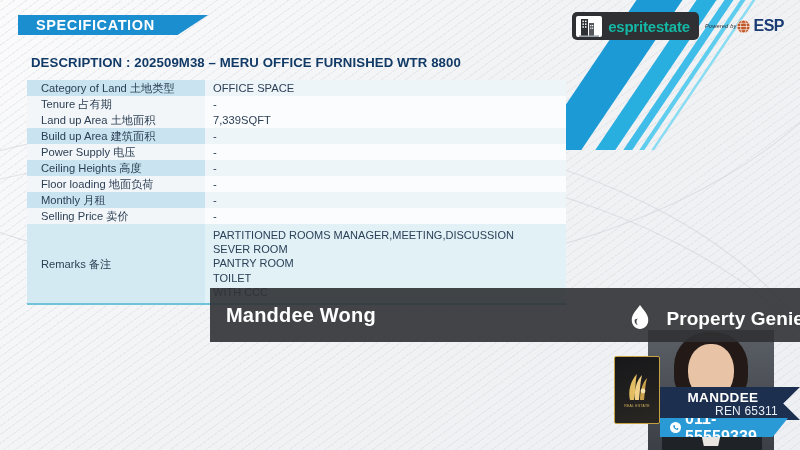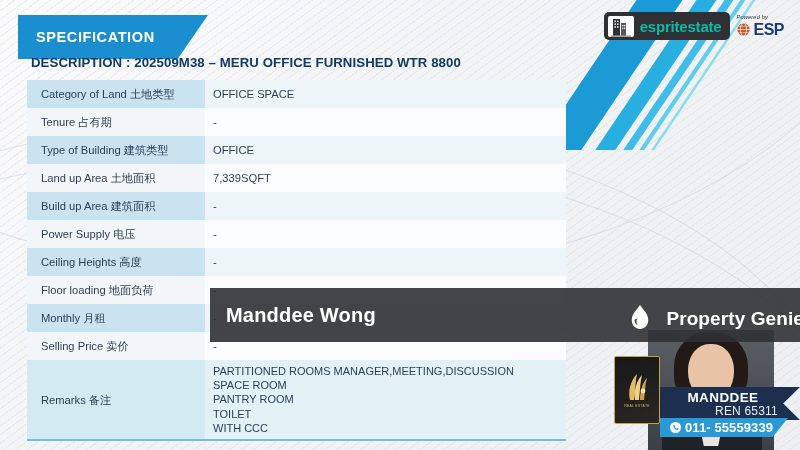--- a/index.html
+++ b/index.html
@@ -51,21 +51,21 @@
   }
   .stripe-a { left: 36px;  width: 46px; background:#1b9ad6; }
   .stripe-b { left: 96px;  width: 20px; background:#29aee0; }
   .stripe-c { left: 124px; width: 9px;  background:#3fbde8; }
   .stripe-d { left: 140px; width: 5px;  background:#5fcdee; }
   .stripe-e { left: 152px; width: 3px;  background:#8adcf2; }
 
   
   #spec-banner {
     position: absolute; left: 18px; top: 15px;
-    height: 44px; width: 190px;
+    height: 20px; width: 190px;
     background: #1b8ed0;
     display: flex; align-items: center;
     padding-left: 18px;
     clip-path: polygon(0 0, 100% 0, 84% 100%, 0 100%);
     z-index: 5;
   }
   #spec-banner span {
     color: #ffffff;
     font-size: 14.5px;
     font-weight: bold;
@@ -84,21 +84,21 @@
 
   
   #spec-table {
     position: absolute; left: 27px; top: 80px;
     width: 539px;
     border-collapse: collapse;
     z-index: 4;
     table-layout: fixed;
   }
   #spec-table td {
-    height: 28px;
+    height: 16px;
     font-size: 11.2px;
     color: #2c3f55;
     padding: 0 0 0 14px;
     vertical-align: middle;
     line-height: 1.25;
   }
   #spec-table td.col-value { padding-left: 8px; }
   #spec-table col.c-label { width: 178px; }
 
   #spec-table tr.row-header td {
@@ -171,21 +171,21 @@
   #esprit-building-icon {
     width: 26px; height: 21px; background: #ffffff;
     border-radius: 2px;
     display: flex; align-items: flex-end; justify-content: center;
     overflow: hidden;
   }
   #esprit-wordmark {
     color: #14b8a6; font-size: 15px; font-weight: bold;
     letter-spacing: -.2px;
   }
-  #esp-block { display: flex; flex-direction: column; align-items: flex-start; }
+  #esp-block { display: flex; flex-direction: row; align-items: center; }
   #powered-by-text {
     font-size: 5.6px; color: #2e3033; font-style: italic;
     letter-spacing: .2px; margin-bottom: 1px;
   }
   #esp-row { display: flex; align-items: center; gap: 2px; }
   #esp-globe-icon { width: 15px; height: 15px; display: block; }
   #esp-wordmark {
     color: #1a3a73; font-size: 16px; font-weight: bold;
     letter-spacing: -.5px;
   }
@@ -261,21 +261,21 @@
   #agent-phone-ribbon {
     position: absolute; left: 48px; top: 88px;
     width: 128px; height: 19px;
     background: #2a9ad6;
     clip-path: polygon(0 0, 100% 0, 88% 100%, 0 100%);
     display: flex; align-items: center; gap: 4px;
     padding-left: 10px;
   }
   #whatsapp-icon { width: 11px; height: 11px; display: block; flex: none; }
   #agent-phone-text {
-    color: #ffffff; font-size: 13px; font-weight: bold; letter-spacing: .1px;
+    color: #ffffff; font-size: 16px; font-weight: bold; letter-spacing: .1px;
   }
 </style>
 </head>
 <body>
 
 <div id="bg-base"></div>
 <div id="bg-diagonal-texture"></div>
 <div id="bg-wave-1"></div>
 <div id="bg-wave-2"></div>
 <div id="bg-wave-3"></div>
@@ -302,24 +302,20 @@
   <tbody>
 
     <tr class="row-tint">
       <td class="col-label">Category of Land 土地类型</td>
       <td class="col-value">OFFICE SPACE</td>
     </tr>
     <tr class="row-plain">
       <td class="col-label">Tenure 占有期</td>
       <td class="col-value">-</td>
     </tr>
-    <tr class="row-tint">
-      <td class="col-label">Type of Building 建筑类型</td>
-      <td class="col-value">OFFICE</td>
-    </tr>
     <tr class="row-plain">
       <td class="col-label">Land up Area 土地面积</td>
       <td class="col-value">7,339SQFT</td>
     </tr>
     <tr class="row-tint">
       <td class="col-label">Build up Area 建筑面积</td>
       <td class="col-value">-</td>
     </tr>
     <tr class="row-plain">
       <td class="col-label">Power Supply 电压</td>
@@ -339,21 +335,21 @@
     </tr>
     <tr class="row-plain">
       <td class="col-label">Selling Price 卖价</td>
       <td class="col-value">-</td>
     </tr>
 
     <tr class="row-remarks">
       <td class="col-label">Remarks 备注</td>
       <td class="col-value">
         <span class="remark-line">PARTITIONED ROOMS MANAGER,MEETING,DISCUSSION</span>
-        <span class="remark-line">SPACE ROOM</span>
+        <span class="remark-line">SEVER ROOM</span>
         <span class="remark-line">PANTRY ROOM</span>
         <span class="remark-line">TOILET</span>
         <span class="remark-line">WITH CCC</span>
       </td>
     </tr>
   </tbody>
 </table>
 
 <div id="name-overlay">
   <span id="agent-name-text">Manddee Wong</span>

